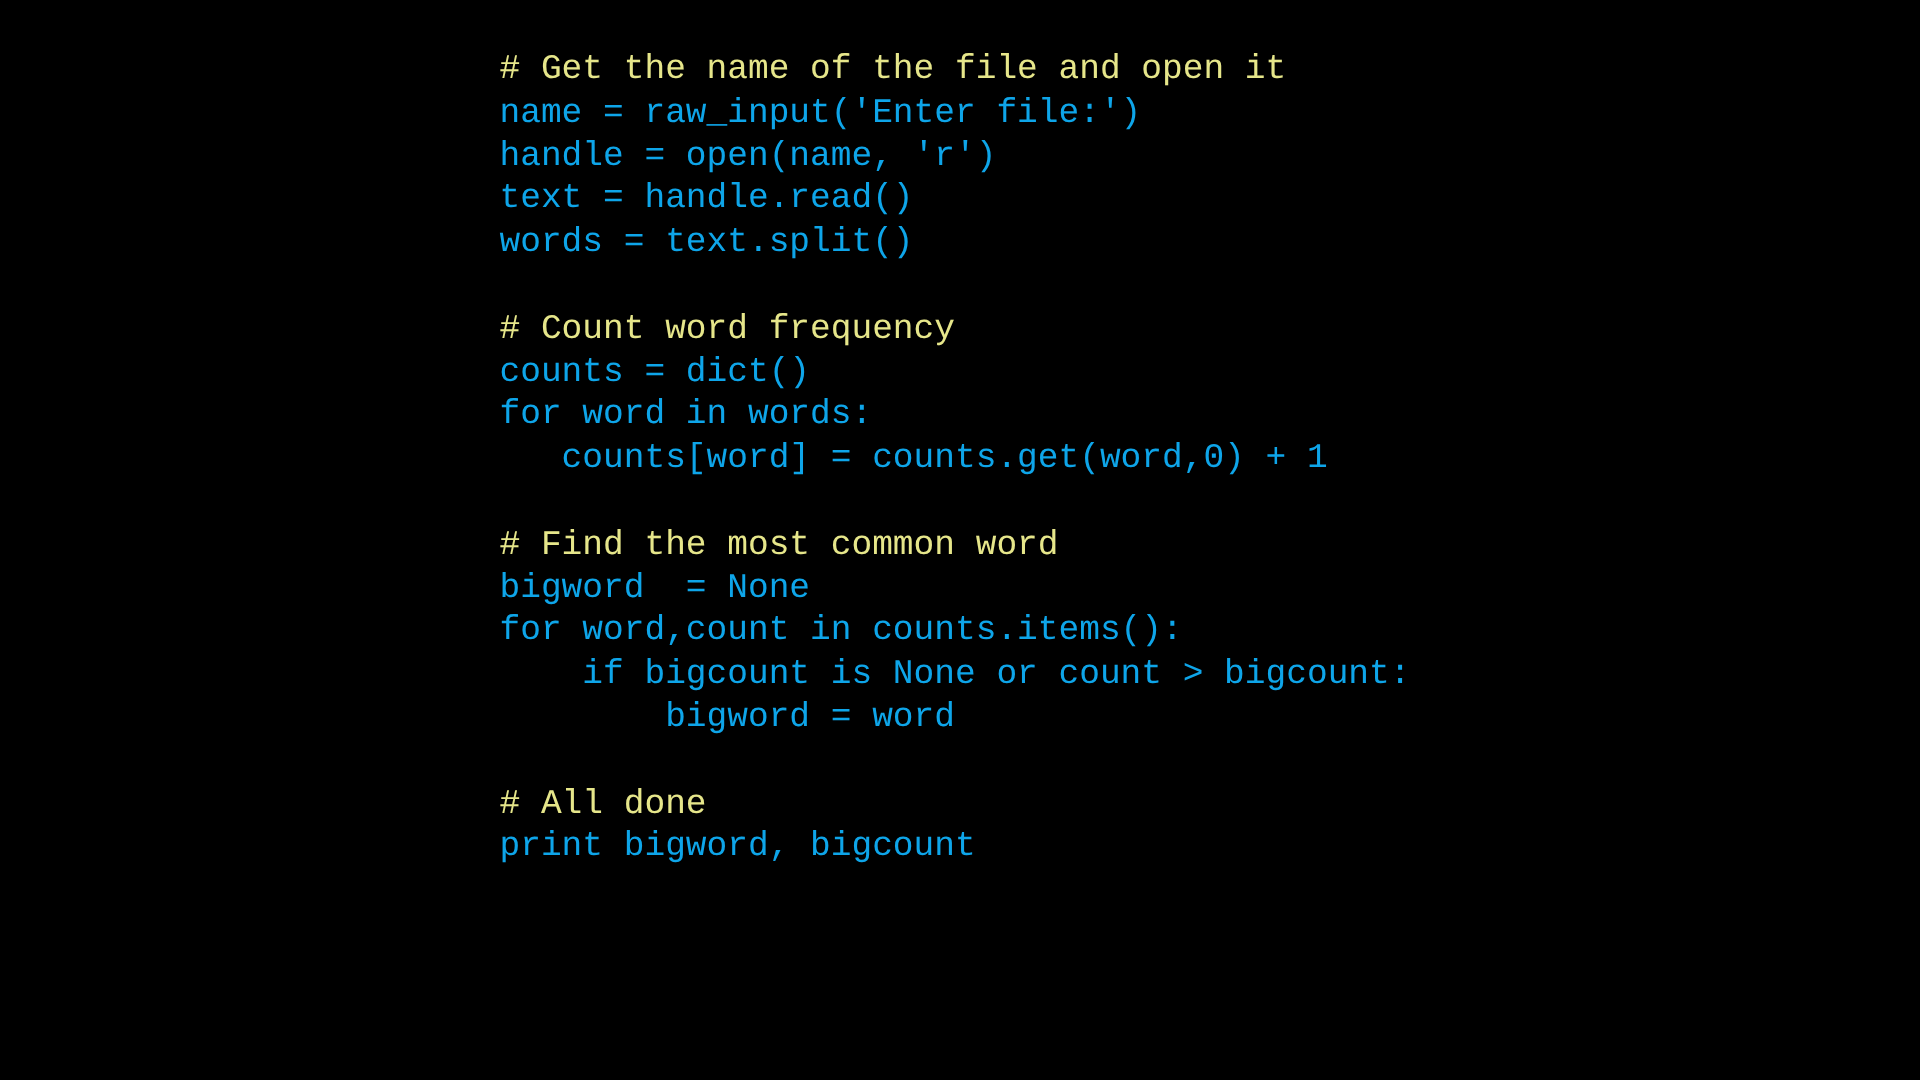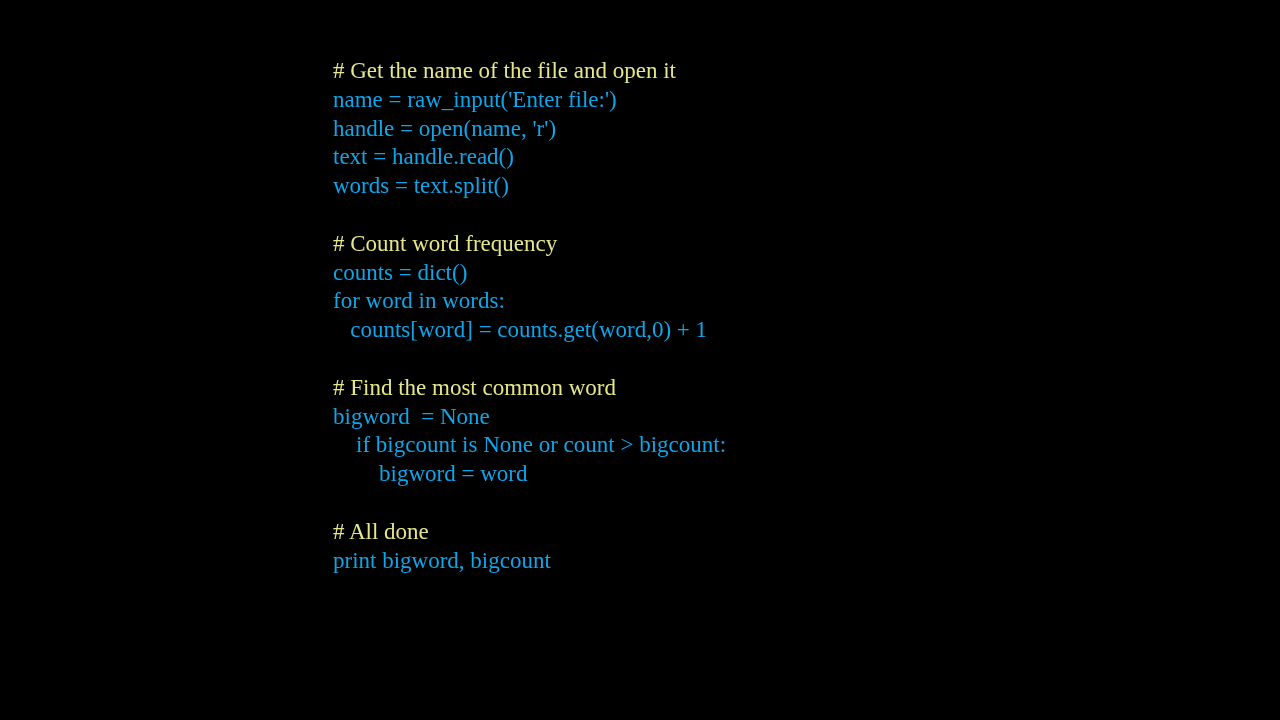--- a/index.html
+++ b/index.html
@@ -9,24 +9,23 @@
     }
     body {
       background: #000000;
       width: 1280px;
       height: 720px;
       font-family: "Courier New", Courier, monospace;
       font-size: 23px;
       overflow: hidden;
     }
     .code-container {
-      padding-top: 57px;
+      padding-top: 32px;
       padding-left: 333px;
       line-height: 28.8px;
-      font-family: Liberation Serif, serif;
     }
     .line {
       white-space: pre;
       color: #0ea5e9;
     }
     .comment {
       color: #e6e68a;
     }
   </style>
 </head>
@@ -39,18 +38,19 @@
   <div class="line">text = handle.read()</div>
   <div class="line">words = text.split()</div>
   <div class="line">&nbsp;</div>
   <div class="line comment"># Count word frequency</div>
   <div class="line">counts = dict()</div>
   <div class="line">for word in words:</div>
   <div class="line">   counts[word] = counts.get(word,0) + 1</div>
   <div class="line">&nbsp;</div>
   <div class="line comment"># Find the most common word</div>
   <div class="line">bigword  = None</div>
+  <div class="line">for word,count in counts.items():</div>
   <div class="line">    if bigcount is None or count &gt; bigcount:</div>
   <div class="line">        bigword = word</div>
   <div class="line">&nbsp;</div>
   <div class="line comment"># All done</div>
   <div class="line">print bigword, bigcount</div>
 </div>
 
 </body></html>

